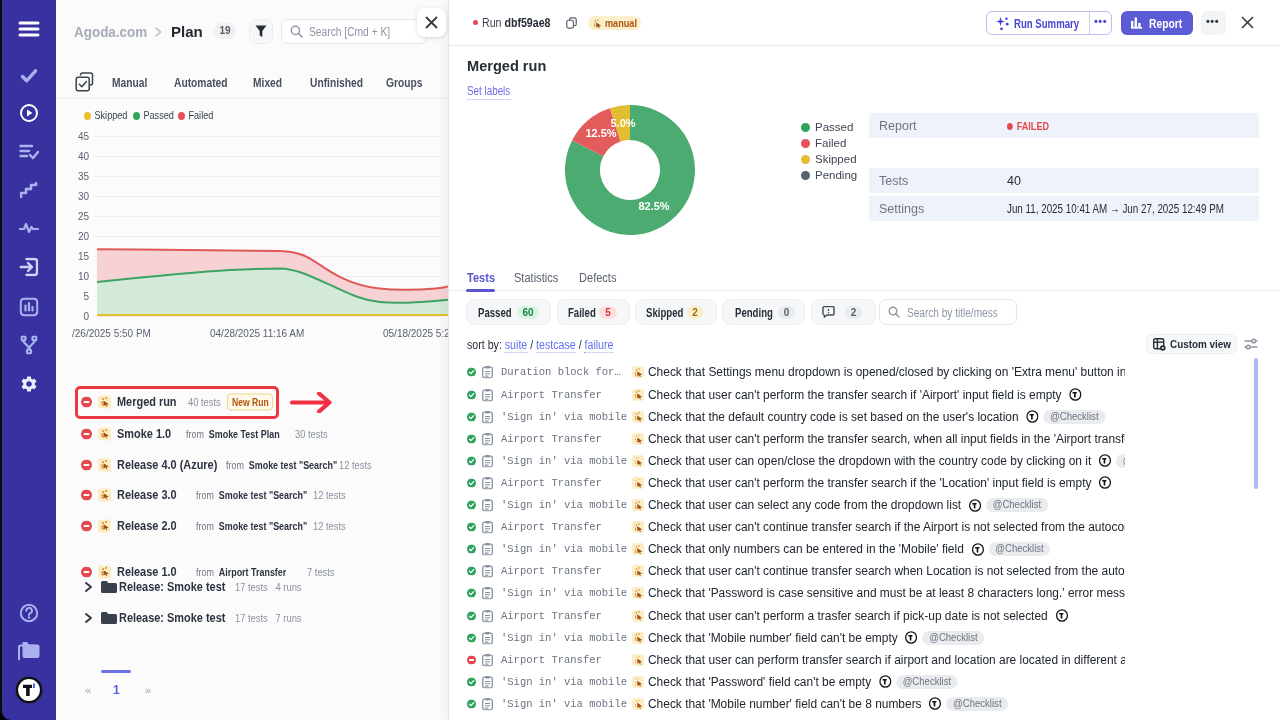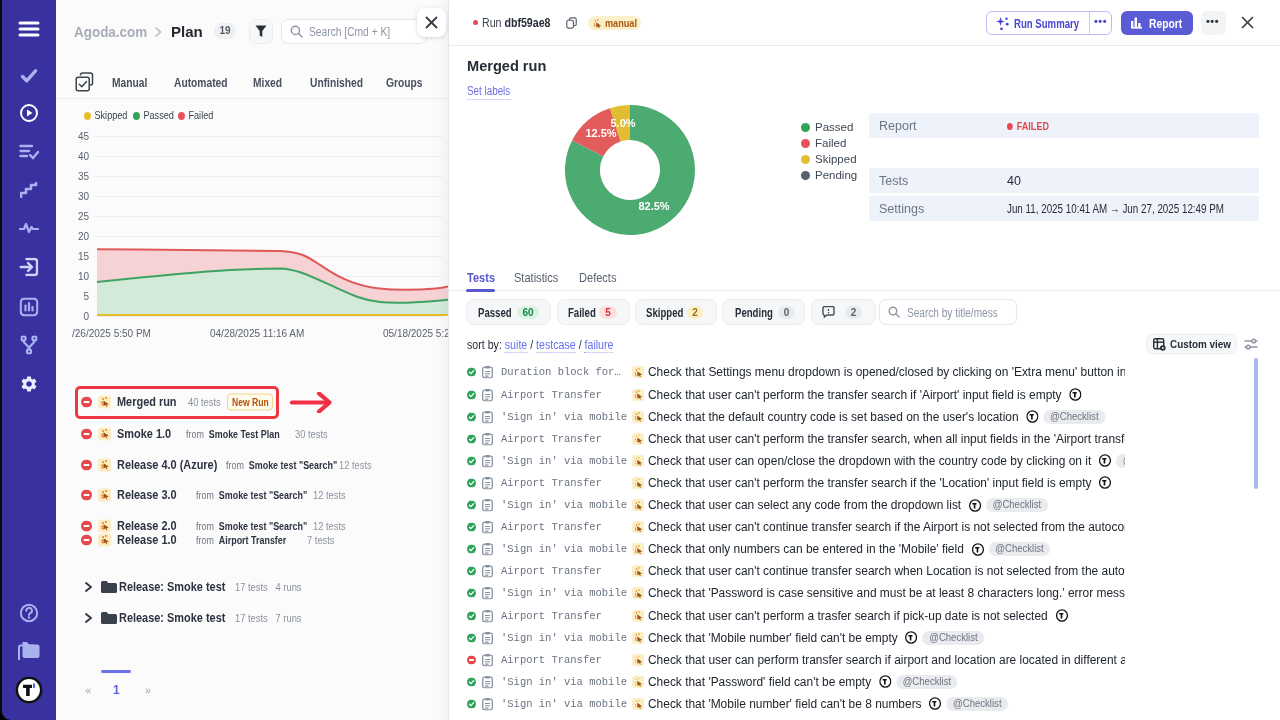--- a/index.html
+++ b/index.html
@@ -282,21 +282,21 @@
           <svg width="11" height="11" viewBox="0 0 11 11" style="display:block">
             <circle cx="5.5" cy="5.5" r="5.5" fill="#e5484d"></circle>
             <rect x="2.4" y="4.4" width="6.2" height="2.2" rx="1.1" fill="#fff"></rect>
           </svg>
         </span>
       <span class="rin mic" style="left:42px;"></span>
       <span class="rin tyn rname" style="left:61px;">Release 2.0</span>
       <span class="rin tyv rfrom" style="left:140px;">from&nbsp; <b class="rplan">Smoke test "Search"</b></span>
       <span class="rin tyv rgray" style="left:257px;">12 tests</span>
     </div>
-    <div class="rrow" style="top:524px;">
+    <div class="rrow" style="top:556px;">
       <span class="rin" style="left:25px;">
           <svg width="11" height="11" viewBox="0 0 11 11" style="display:block">
             <circle cx="5.5" cy="5.5" r="5.5" fill="#e5484d"></circle>
             <rect x="2.4" y="4.4" width="6.2" height="2.2" rx="1.1" fill="#fff"></rect>
           </svg>
         </span>
       <span class="rin mic" style="left:42px;"></span>
       <span class="rin tyn rname" style="left:61px;">Release 1.0</span>
       <span class="rin tyv rfrom" style="left:140px;">from&nbsp; <b class="rplan">Airport Transfer</b></span>
       <span class="rin tyv rgray" style="left:251px;">7 tests</span>

